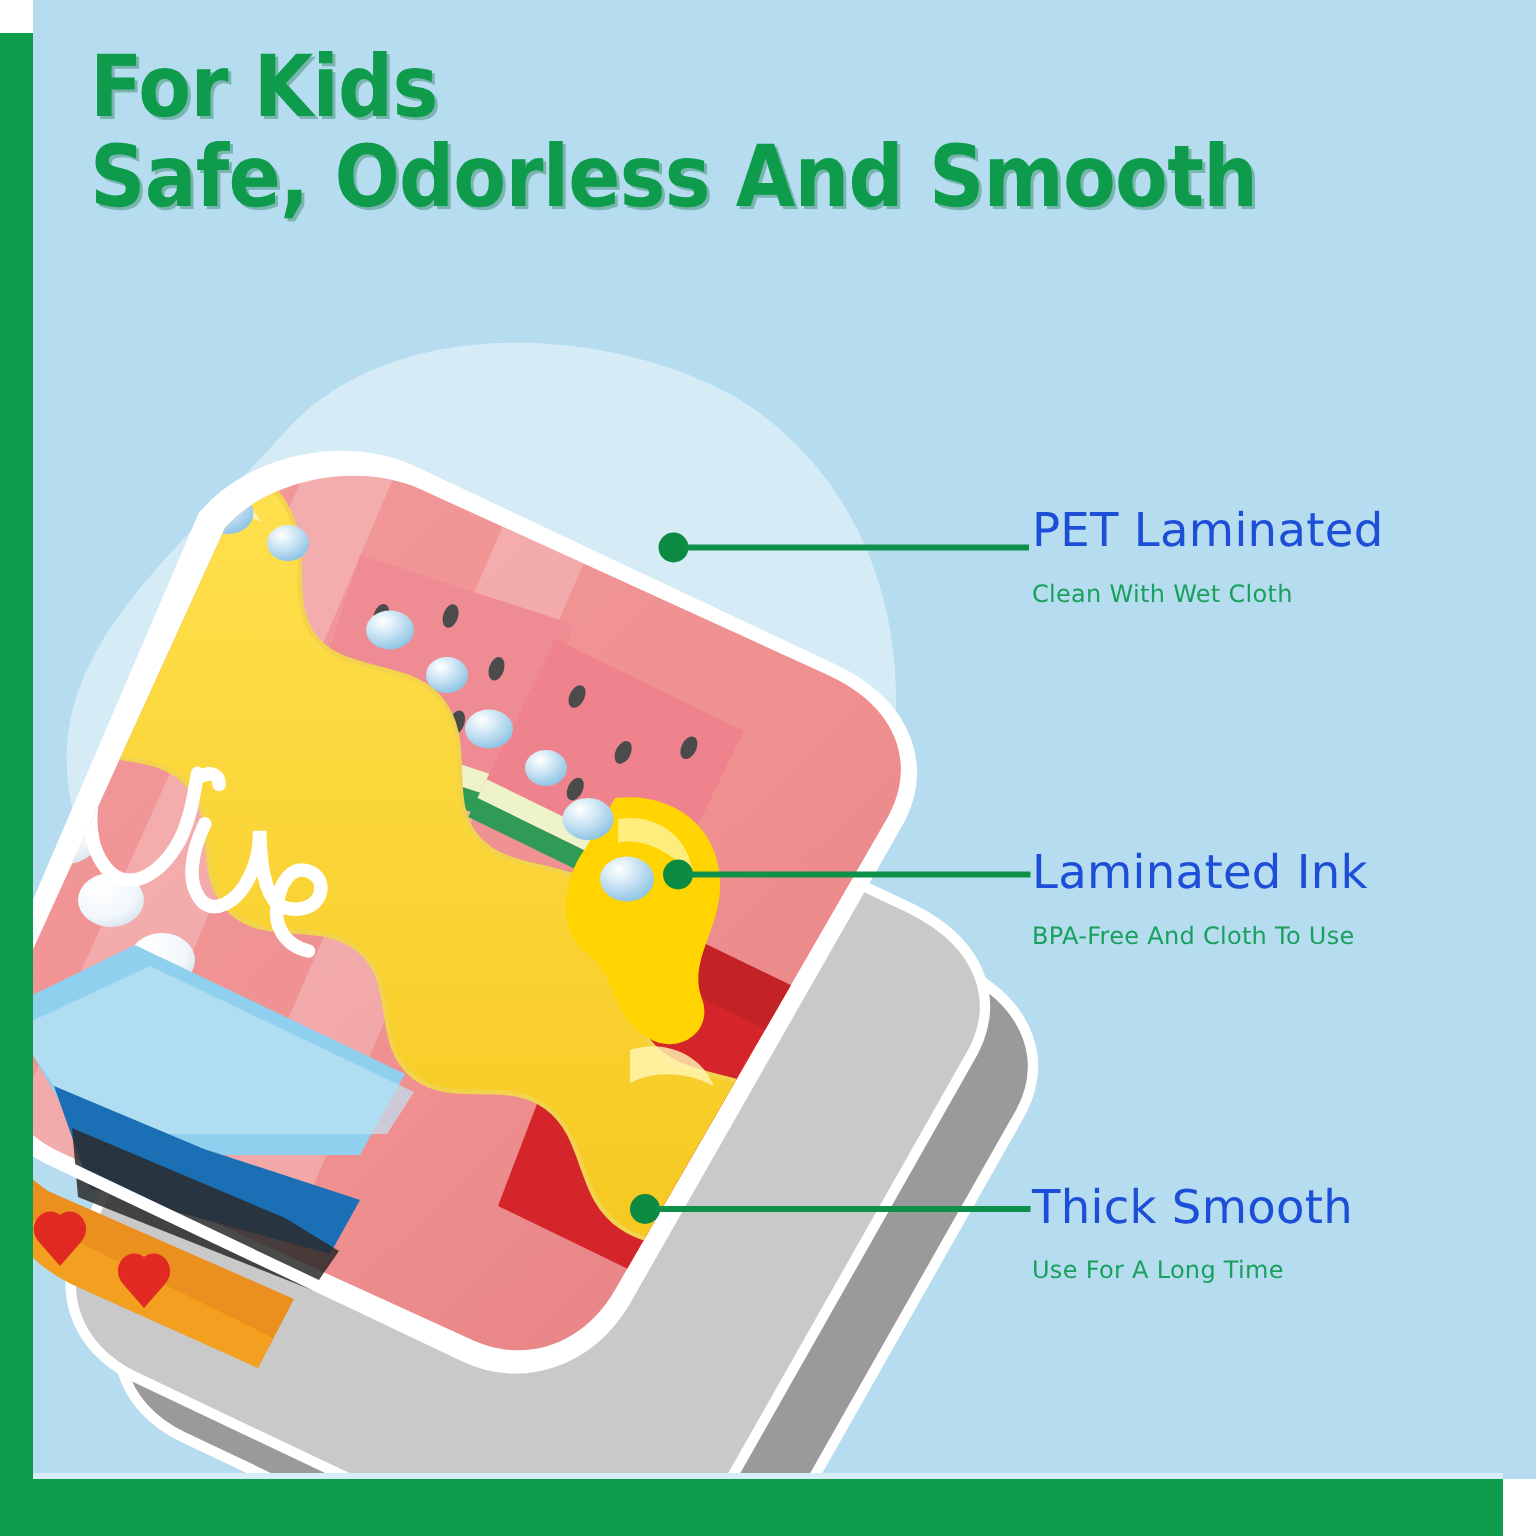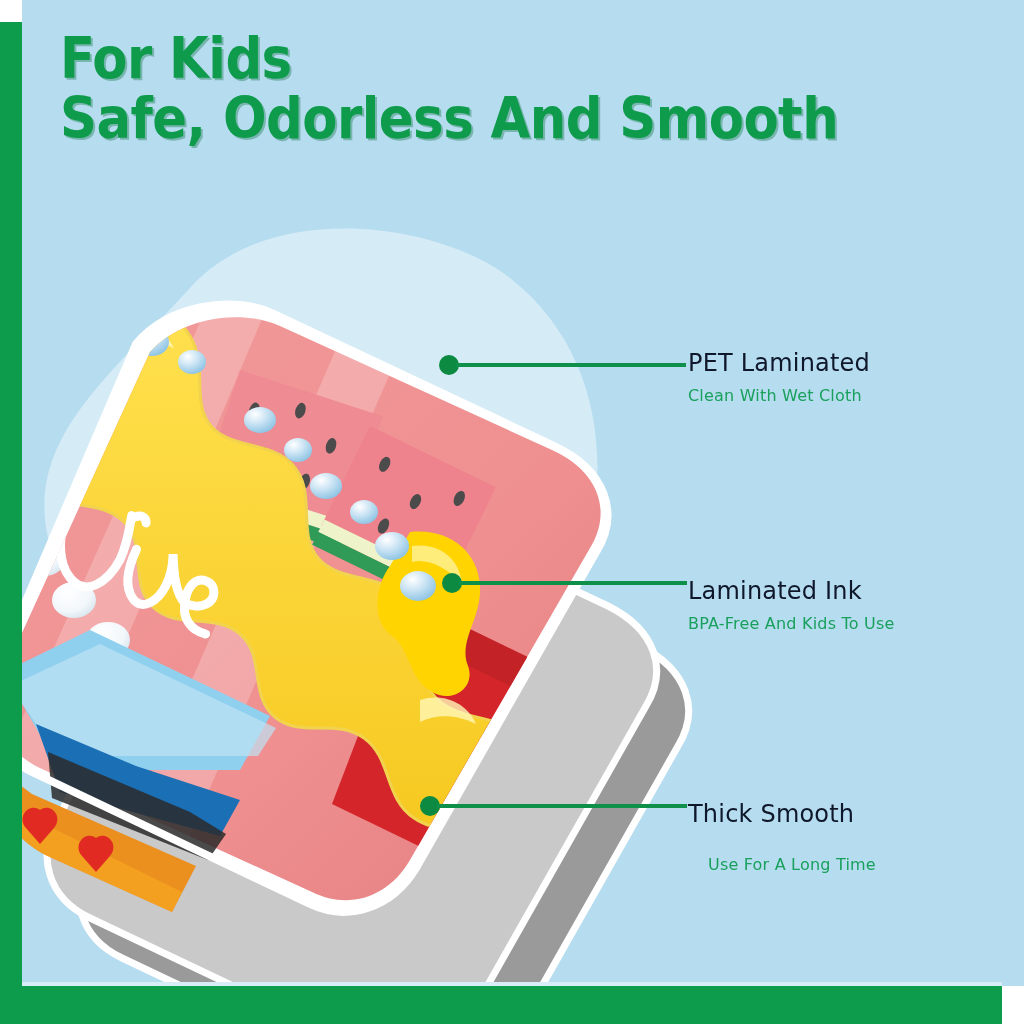--- a/index.html
+++ b/index.html
@@ -25,22 +25,22 @@
   .title span{display:block;white-space:pre;}
 
   
   .illo{position:absolute;left:-60px;top:300px;width:760px;height:724px;}
 
   
   .callout{position:absolute;}
   .leader{position:absolute;height:20px;}
   .leader .dot{position:absolute;left:0;top:0;width:20px;height:20px;border-radius:50%;background:#0c8a42;}
   .leader .line{position:absolute;left:17px;top:8px;height:4px;background:#0e8f4a;}
-  .c-head{position:absolute;font-size:24px;font-weight:normal;color:#0f172a;white-space:nowrap;
-          font-family:"DejaVu Sans",sans-serif;letter-spacing:.2px;margin-top:13px;}
+  .c-head{position:absolute;font-size:31px;font-weight:normal;color:#1d4ed8;white-space:nowrap;
+          font-family:"DejaVu Sans",sans-serif;letter-spacing:.2px;}
   .c-sub{position:absolute;font-size:16px;font-weight:normal;color:#19a05c;white-space:nowrap;
          font-family:"DejaVu Sans",sans-serif;letter-spacing:.2px;}
 </style>
 </head>
 <body>
 
 <div id="stage">
 
   <div class="bg-blue"></div>
 
@@ -219,25 +219,25 @@
     <div class="c-head" id="head0" style="left: 688px; top: 336px;">PET Laminated</div>
     <div class="c-sub" id="sub0" style="left: 688px; top: 386px;">Clean With Wet Cloth</div>
   </div>
 
   <div class="callout">
     <div class="leader" id="lead1" style="left: 442px; top: 573px;">
       <div class="dot"></div>
       <div class="line" style="width: 228px;"></div>
     </div>
     <div class="c-head" id="head1" style="left: 688px; top: 564px;">Laminated Ink</div>
-    <div class="c-sub" id="sub1" style="left: 688px; top: 614px;">BPA-Free And Kids To Use</div>
+    <div class="c-sub" id="sub1" style="left: 688px; top: 614px;">BPA-Free And Cloth To Use</div>
   </div>
 
   <div class="callout">
     <div class="leader" id="lead2" style="left: 420px; top: 796px;">
       <div class="dot"></div>
       <div class="line" style="width: 250px;"></div>
     </div>
     <div class="c-head" id="head2" style="left: 688px; top: 787px;">Thick Smooth</div>
-    <div class="c-sub" id="sub2" style="left: 708px; top: 837px; margin-top: 18px;">Use For A Long Time</div>
+    <div class="c-sub" id="sub2" style="left: 688px; top: 837px;">Use For A Long Time</div>
   </div>
 
 </div>
 
 </body></html>

